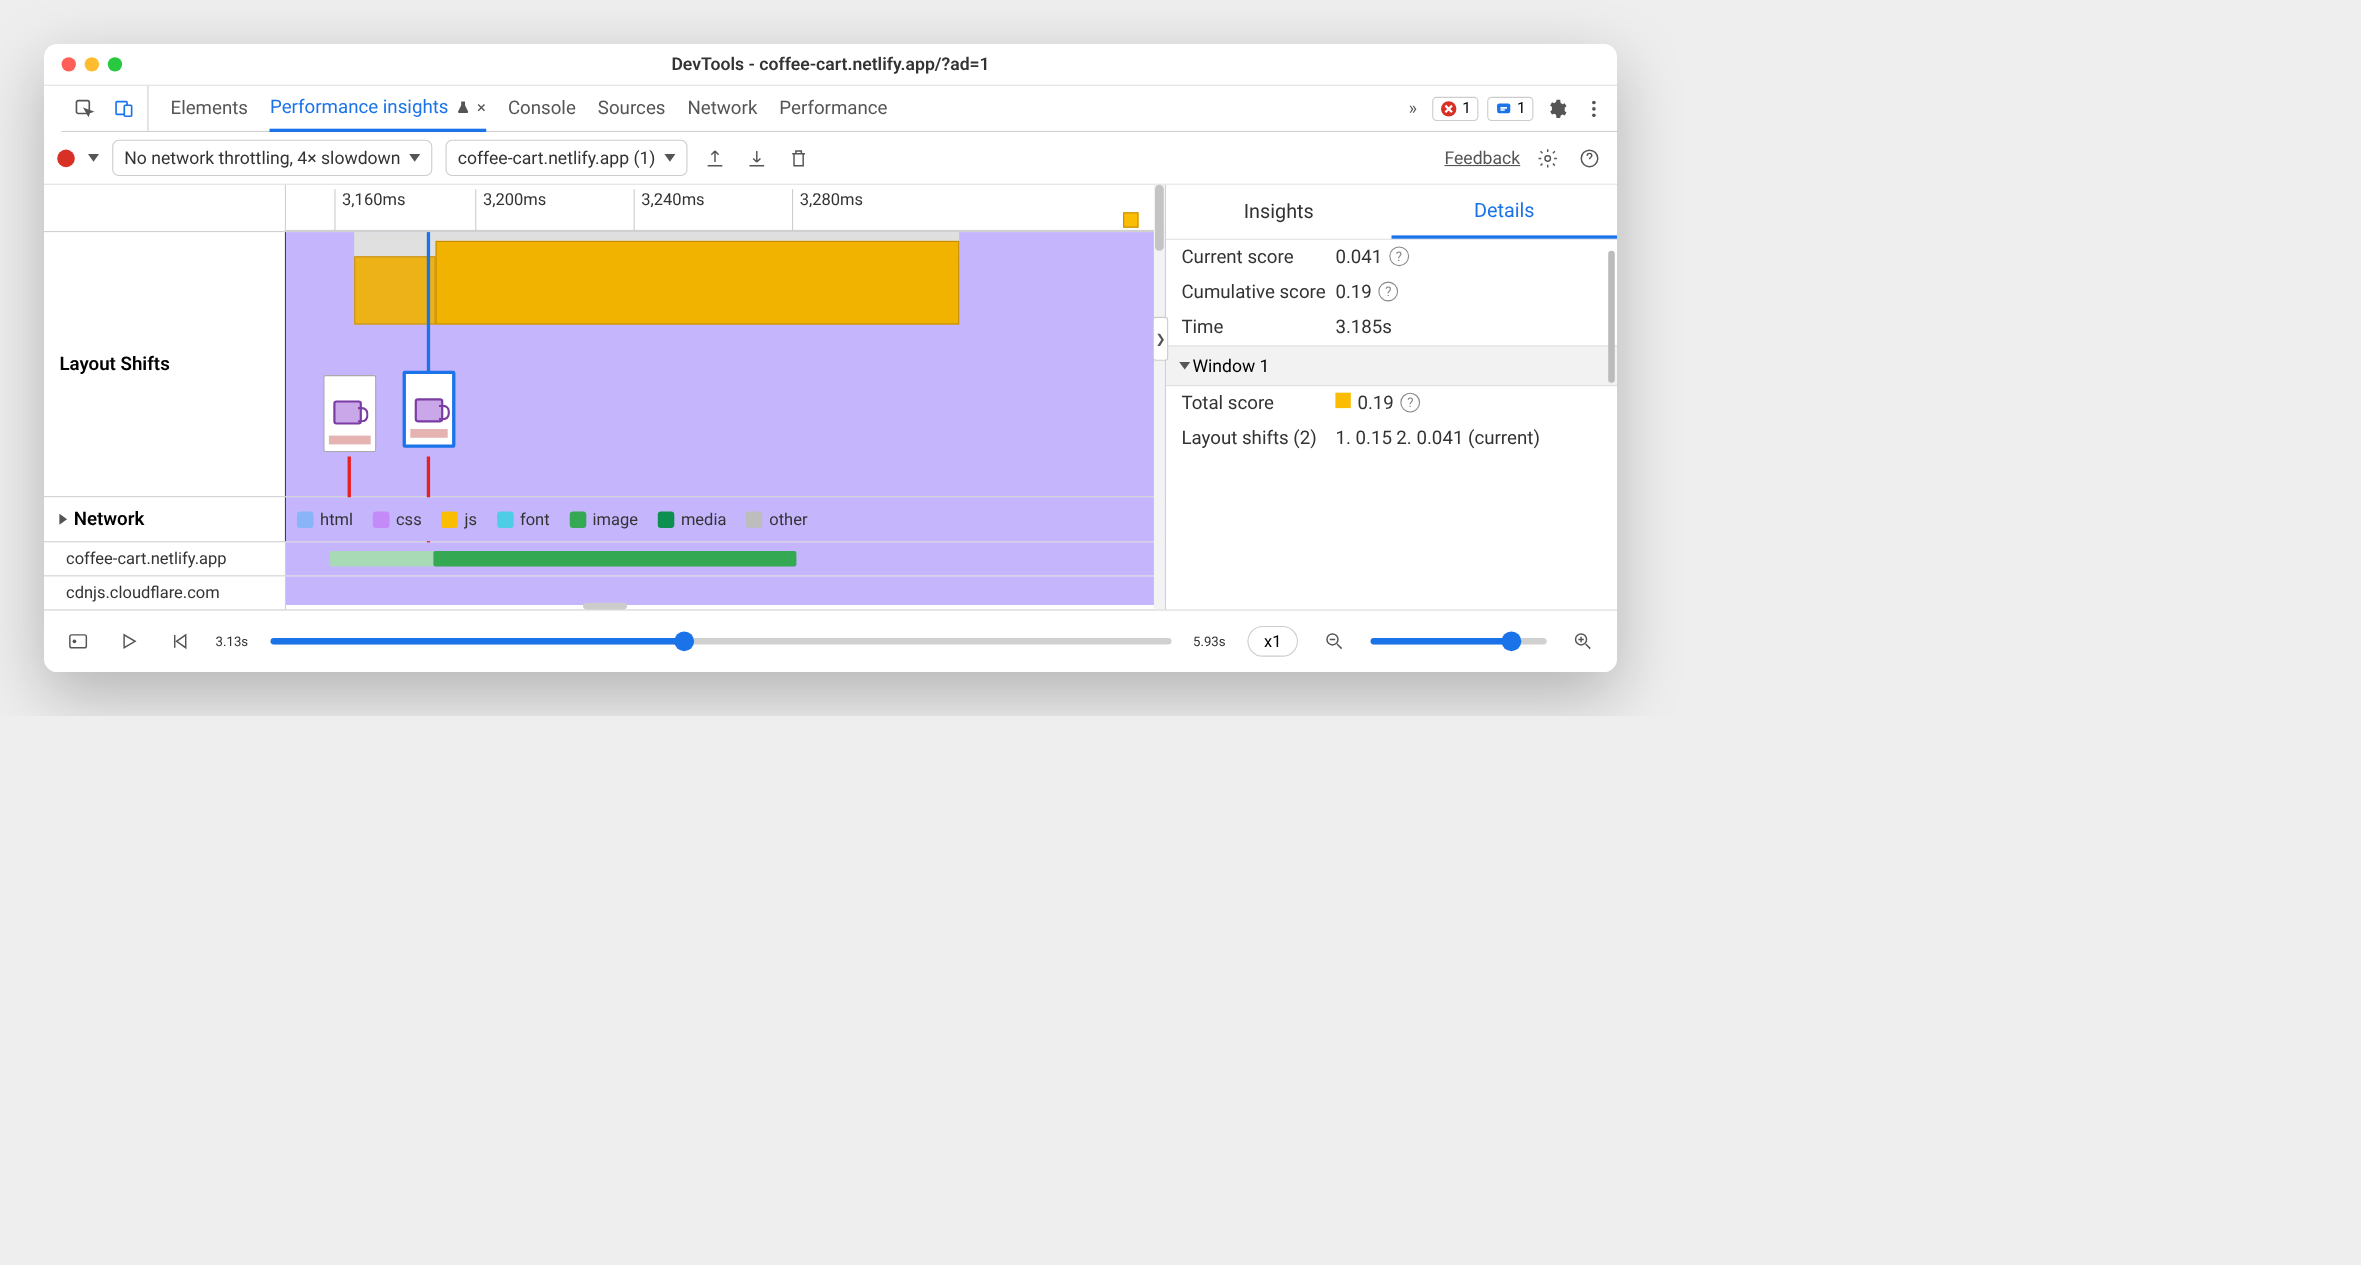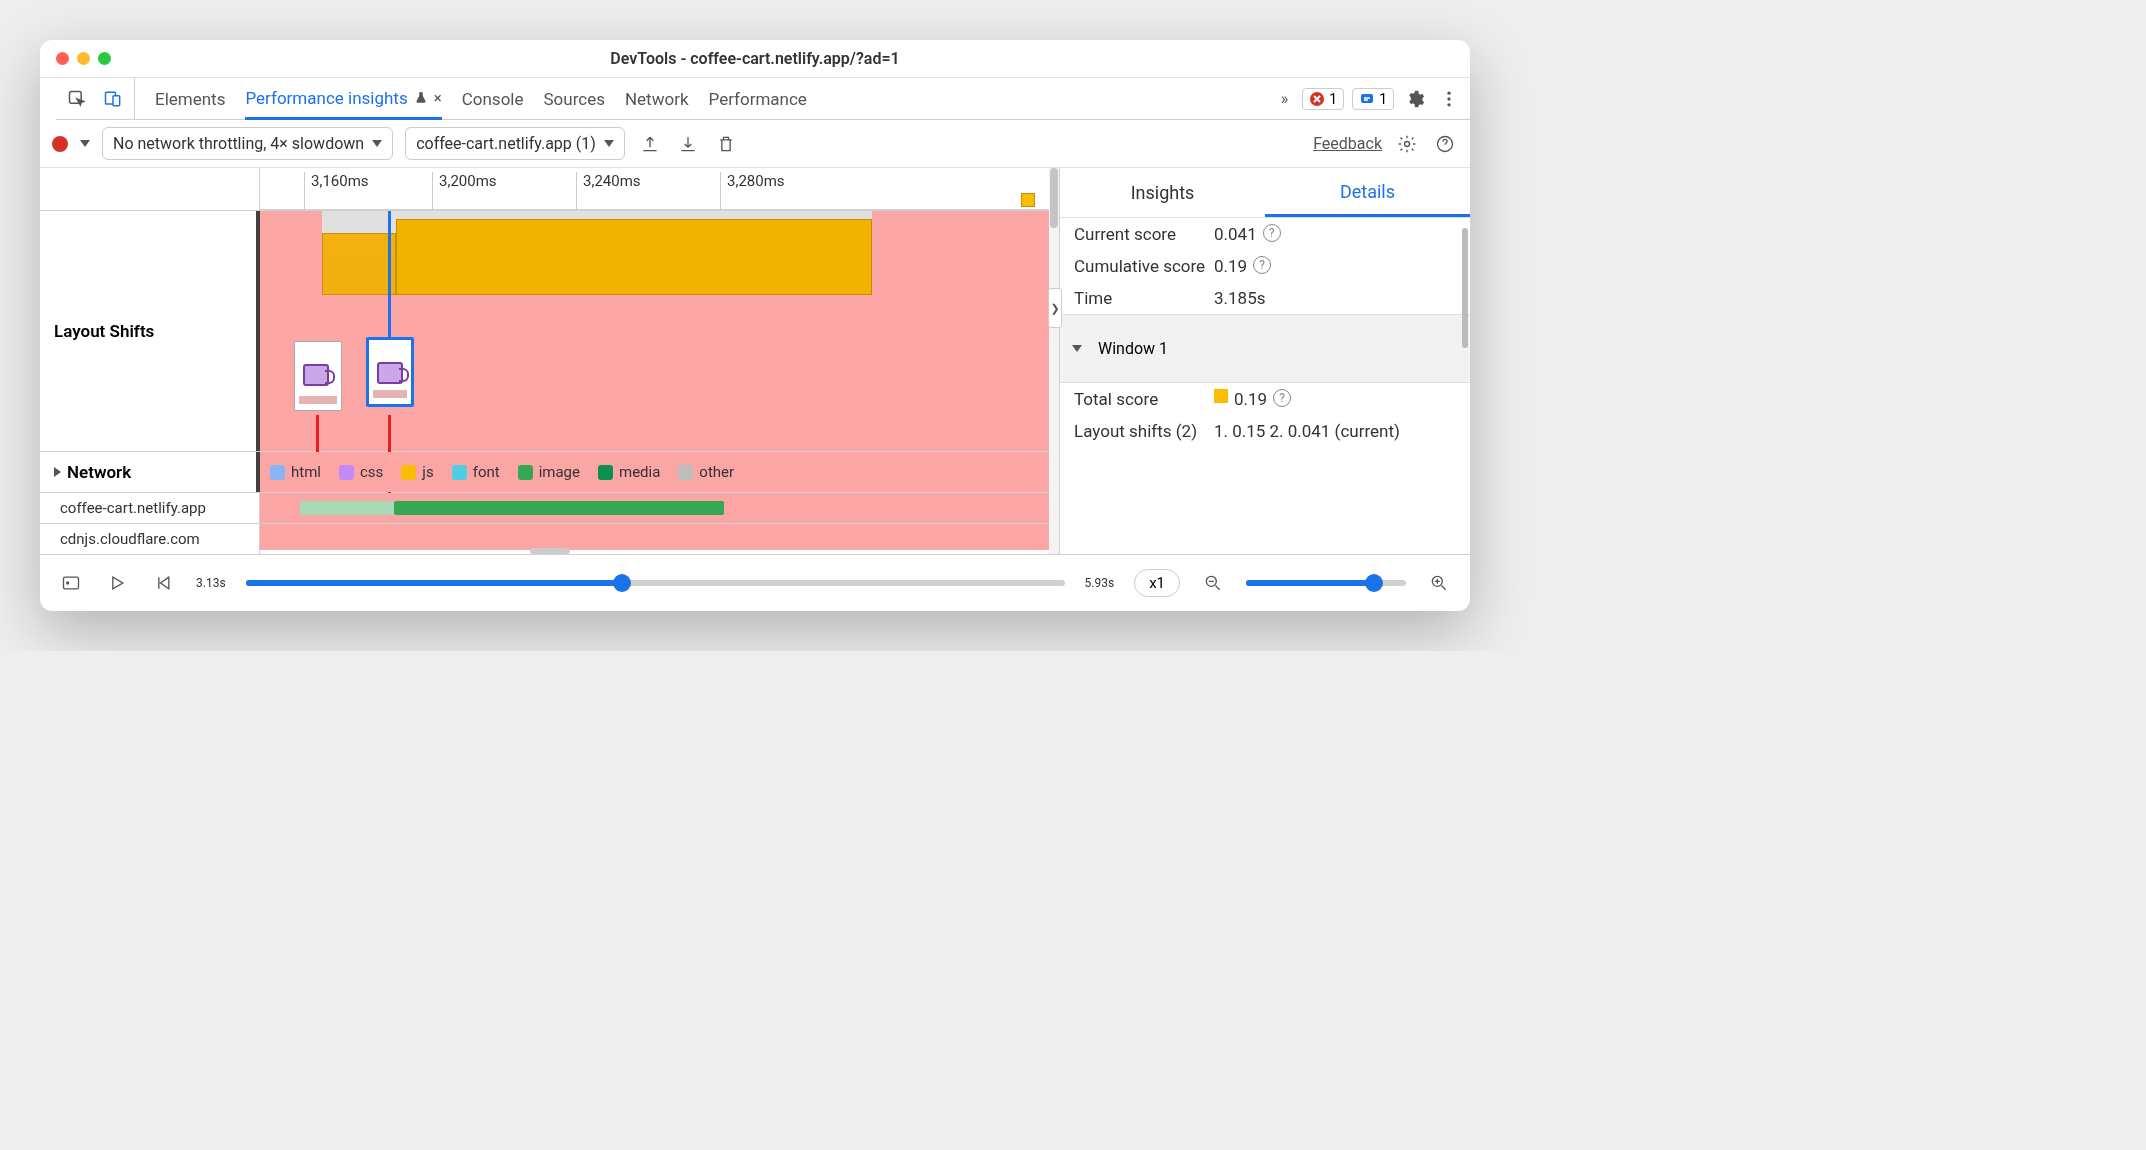--- a/index.html
+++ b/index.html
@@ -35,23 +35,23 @@
   .select { border: 1px solid #ccc; border-radius: 6px; padding: 6px 10px; display: flex; align-items: center; gap: 8px; font-size: 16px; color: #333; cursor: pointer; }
   .svgicon { width: 22px; height: 22px; stroke: #555; fill: none; stroke-width: 1.6; }
   .feedback-link { color: #555; text-decoration: underline; font-size: 16px; cursor: pointer; }
 
   
   .main { display: flex; border-bottom: 1px solid #d0d0d0; }
   .left-pane { flex: 1 1 auto; display: flex; flex-direction: column; border-right: 1px solid #d0d0d0; position: relative; }
   .ruler { height: 42px; border-bottom: 1px solid #d0d0d0; display: flex; align-items: flex-start; position: relative; }
   .ruler .tick { position: absolute; top: 4px; font-size: 15px; color: #333; border-left: 1px solid #ccc; height: 38px; padding-left: 6px; }
   .section-row { border-bottom: 1px solid #d0d0d0; display: flex; }
-  .section-label { width: 220px; font-size: 17px; font-weight: 600; padding: 10px 14px; display: flex; align-items: center; border-right: 4px solid #404040; }
+  .section-label { width: 220px; font-size: 17px; font-weight: 600; padding: 10px 14px; display: flex; align-items: center; border-right: 1px solid #404040; }
   .section-sub { width: 220px; font-size: 15px; padding: 6px 20px; color: #333; border-right: 1px solid #d0d0d0; }
-  .routine { flex: 1; position: relative; background: #fca5a5; }
+  .routine { flex: 1; position: relative; background: #c4b5fd; }
 
   
   .scroll-ind { position: absolute; right: 0; top: 0; width: 10px; height: 100%; background: #f3f3f3; }
   .scroll-ind .thumb { position: absolute; width: 8px; left: 1px; background: #c4c4c4; border-radius: 4px; }
 
   
   .ls-area { height: 240px; position: relative; }
   .flame-block { position: absolute; background: #f2b200; border: 1px solid #c58e00; }
   .ls-thumb { position: absolute; width: 48px; height: 70px; border: 1px solid #aaa; background: #fff; border-radius: 2px; overflow: hidden; }
   .ls-thumb.selected { border: 3px solid #1a73e8; }
@@ -79,21 +79,21 @@
 
   
   .right-pane { width: 410px; background: #fff; position: relative; }
   .detail-tabs { display: flex; height: 50px; border-bottom: 1px solid #e0e0e0; }
   .detail-tabs .dtab { flex: 1; display: flex; align-items: center; justify-content: center; font-size: 18px; color: #333; cursor: pointer; }
   .detail-tabs .dtab.active { color: #1a73e8; border-bottom: 3px solid #1a73e8; }
   .kvrow { display: flex; align-items: center; padding: 6px 14px; font-size: 17px; color: #333; }
   .kvrow .k { width: 140px; color: #333; }
   .kvrow .v { display: flex; gap: 6px; }
   .help { width: 18px; height: 18px; border: 1.5px solid #888; border-radius: 50%; display: inline-flex; align-items: center; justify-content: center; font-size: 12px; color: #888; }
-  .win-head { background: #f2f2f2; padding: 24px 12px; font-size: 16px; display: flex; align-items: center; gap: 16px; border-top: 1px solid #e0e0e0; border-bottom: 1px solid #e0e0e0; }
+  .win-head { background: #f2f2f2; padding: 8px 12px; font-size: 16px; display: flex; align-items: center; gap: 2px; border-top: 1px solid #e0e0e0; border-bottom: 1px solid #e0e0e0; }
   .orange-sq { width: 14px; height: 14px; background: #fbbc04; }
   .expand-handle { position: absolute; left: -12px; top: 120px; width: 14px; height: 40px; border: 1px solid #ccc; border-radius: 3px; background: #fff; display: flex; align-items: center; justify-content: center; font-size: 11px; color: #555; cursor: pointer; }
 
   
   .footer { height: 56px; display: flex; align-items: center; padding: 0 18px; gap: 20px; }
   .slider { flex: 1; position: relative; height: 6px; background: #d0d0d0; border-radius: 3px; }
   .slider .fill { position: absolute; left: 0; height: 6px; background: #1a73e8; border-radius: 3px; }
   .slider .knob { position: absolute; top: -6px; width: 18px; height: 18px; background: #1a73e8; border-radius: 50%; }
   .badge { border: 1px solid #ccc; border-radius: 14px; padding: 4px 14px; font-size: 15px; }
   .time-txt { font-size: 12px; color: #333; }

